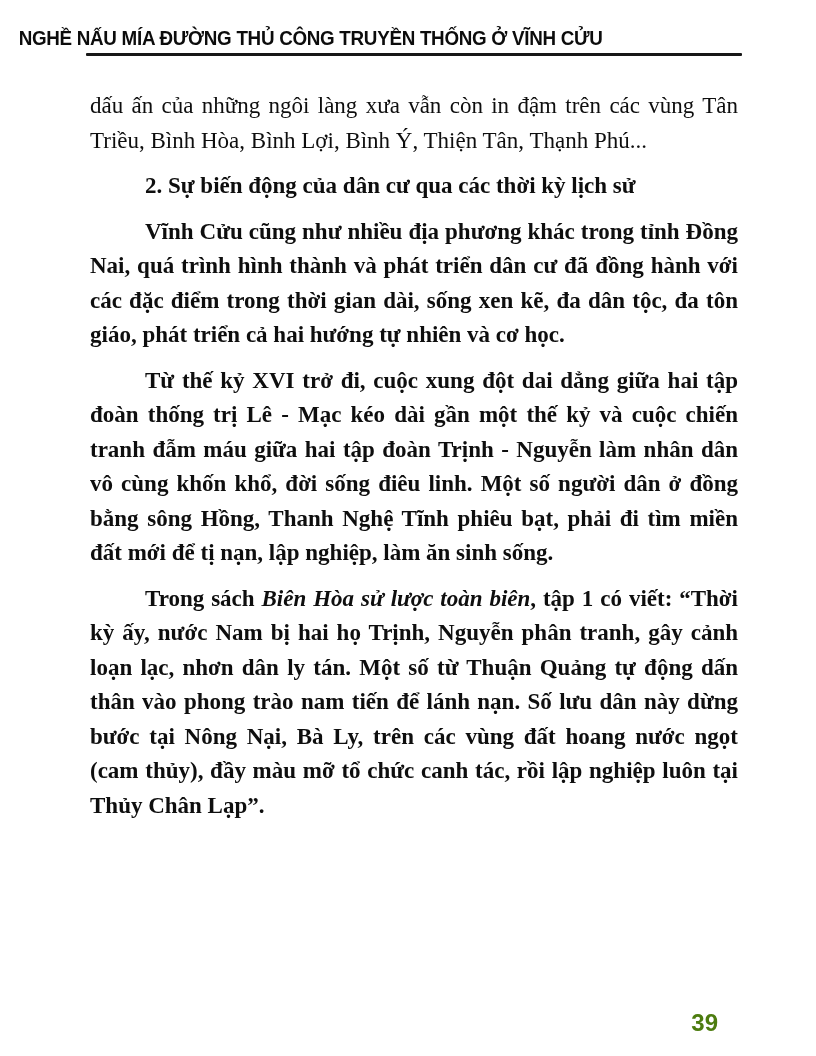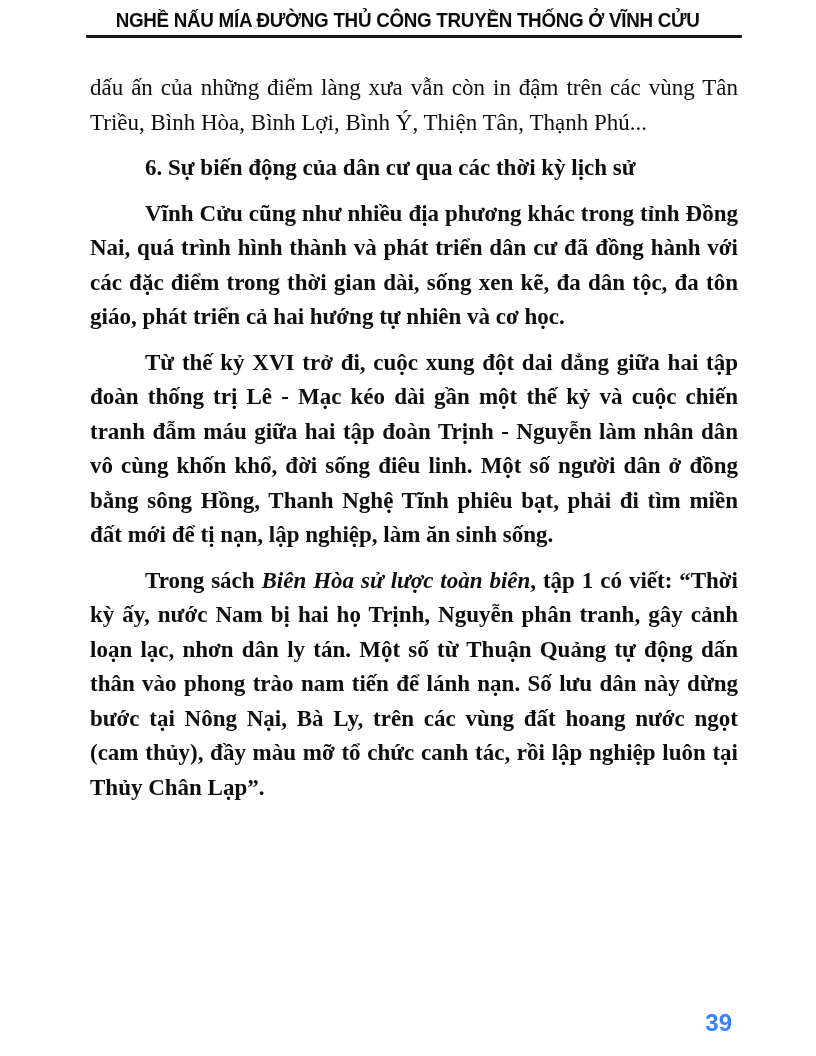--- a/index.html
+++ b/index.html
@@ -11,22 +11,22 @@
     position: relative;
     width: 816px;
     height: 1056px;
     background: #ffffff;
     color: #101010;
     overflow: hidden;
     box-sizing: border-box;
   }
   
   .running-header {
-    padding-top: 9px;
-    text-align: center;
+    padding-top: 27px;
+    text-align: left;
   }
   .running-header .title {
     display: inline-block;
     font-family: "Liberation Sans", sans-serif;
     font-weight: 800;
     font-size: 20px;
     letter-spacing: -0.3px;
     transform: scaleX(0.94);
     transform-origin: center;
     white-space: nowrap;
@@ -59,42 +59,42 @@
   .heading {
     font-weight: bold;
   }
   .italic {
     font-style: italic;
   }
   
   .page-number {
     position: absolute;
     top: 1009px;
-    right: 84px;
+    right: 98px;
     font-family: "Liberation Sans", sans-serif;
     font-weight: 700;
     font-size: 24px;
-    color: #3b82f6;
+    color: #4d7c0f;
   }
 </style>
 </head>
 <body>
 
 <div class="page">
 
   <header class="running-header">
     <span class="title">NGHỀ NẤU MÍA ĐƯỜNG THỦ CÔNG TRUYỀN THỐNG Ở VĨNH CỬU</span>
     <div class="header-rule"></div>
   </header>
 
   <main class="body-text">
 
-    <p class="para"><span>dấu ấn của những điểm làng xưa vẫn còn in đậm trên các vùng Tân Triều, Bình Hòa, Bình Lợi, Bình Ý, Thiện Tân, Thạnh Phú...</span></p>
+    <p class="para"><span>dấu ấn của những ngôi làng xưa vẫn còn in đậm trên các vùng Tân Triều, Bình Hòa, Bình Lợi, Bình Ý, Thiện Tân, Thạnh Phú...</span></p>
 
-    <p class="para indent heading"><span>6. Sự biến động của dân cư qua các thời kỳ lịch sử</span></p>
+    <p class="para indent heading"><span>2. Sự biến động của dân cư qua các thời kỳ lịch sử</span></p>
 
     <p class="para indent"><span>Vĩnh Cửu cũng như nhiều địa phương khác trong tỉnh Đồng Nai, quá trình hình thành và phát triển dân cư đã đồng hành với các đặc điểm trong thời gian dài, sống xen kẽ, đa dân tộc, đa tôn giáo, phát triển cả hai hướng tự nhiên và cơ học.</span></p>
 
     <p class="para indent"><span>Từ thế kỷ XVI trở đi, cuộc xung đột dai dẳng giữa hai tập đoàn thống trị Lê - Mạc kéo dài gần một thế kỷ và cuộc chiến tranh đẫm máu giữa hai tập đoàn Trịnh - Nguyễn làm nhân dân vô cùng khốn khổ, đời sống điêu linh. Một số người dân ở đồng bằng sông Hồng, Thanh Nghệ Tĩnh phiêu bạt, phải đi tìm miền đất mới để tị nạn, lập nghiệp, làm ăn sinh sống.</span></p>
 
     <p class="para indent"><span>Trong sách </span><span class="italic">Biên Hòa sử lược toàn biên</span><span>, tập 1 có viết: “Thời kỳ ấy, nước Nam bị hai họ Trịnh, Nguyễn phân tranh, gây cảnh loạn lạc, nhơn dân ly tán. Một số từ Thuận Quảng tự động dấn thân vào phong trào nam tiến để lánh nạn. Số lưu dân này dừng bước tại Nông Nại, Bà Ly, trên các vùng đất hoang nước ngọt (cam thủy), đầy màu mỡ tổ chức canh tác, rồi lập nghiệp luôn tại Thủy Chân Lạp”.</span></p>
 
 
   </main>
 

